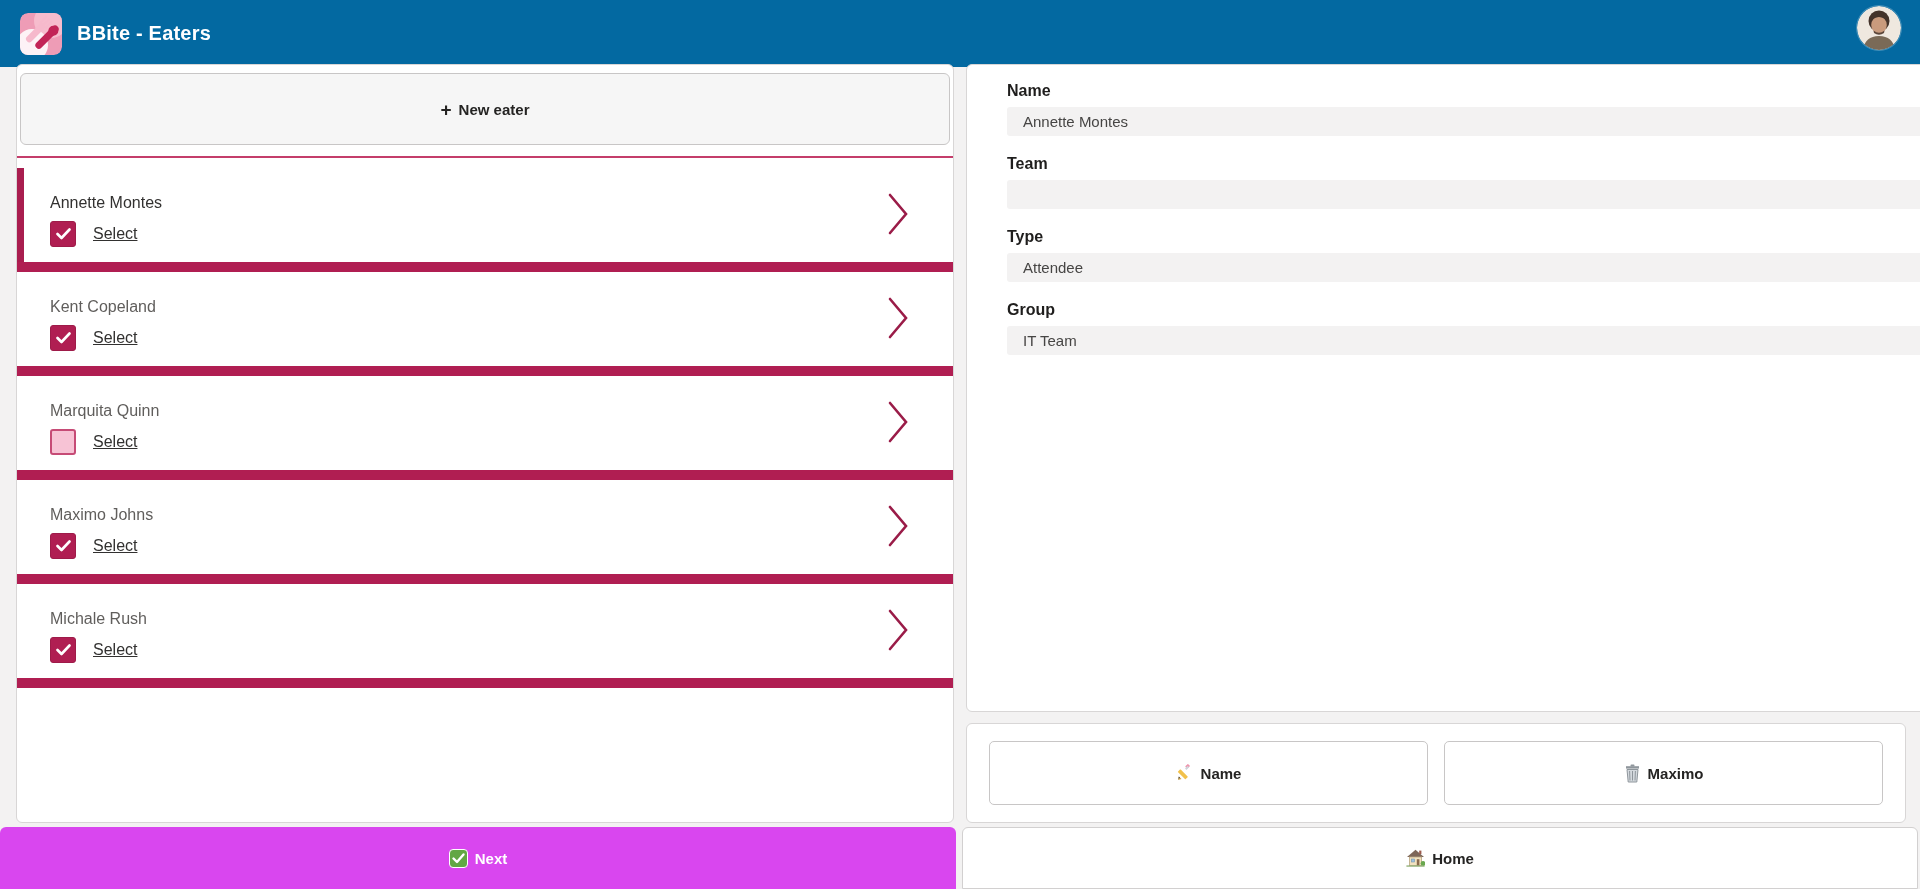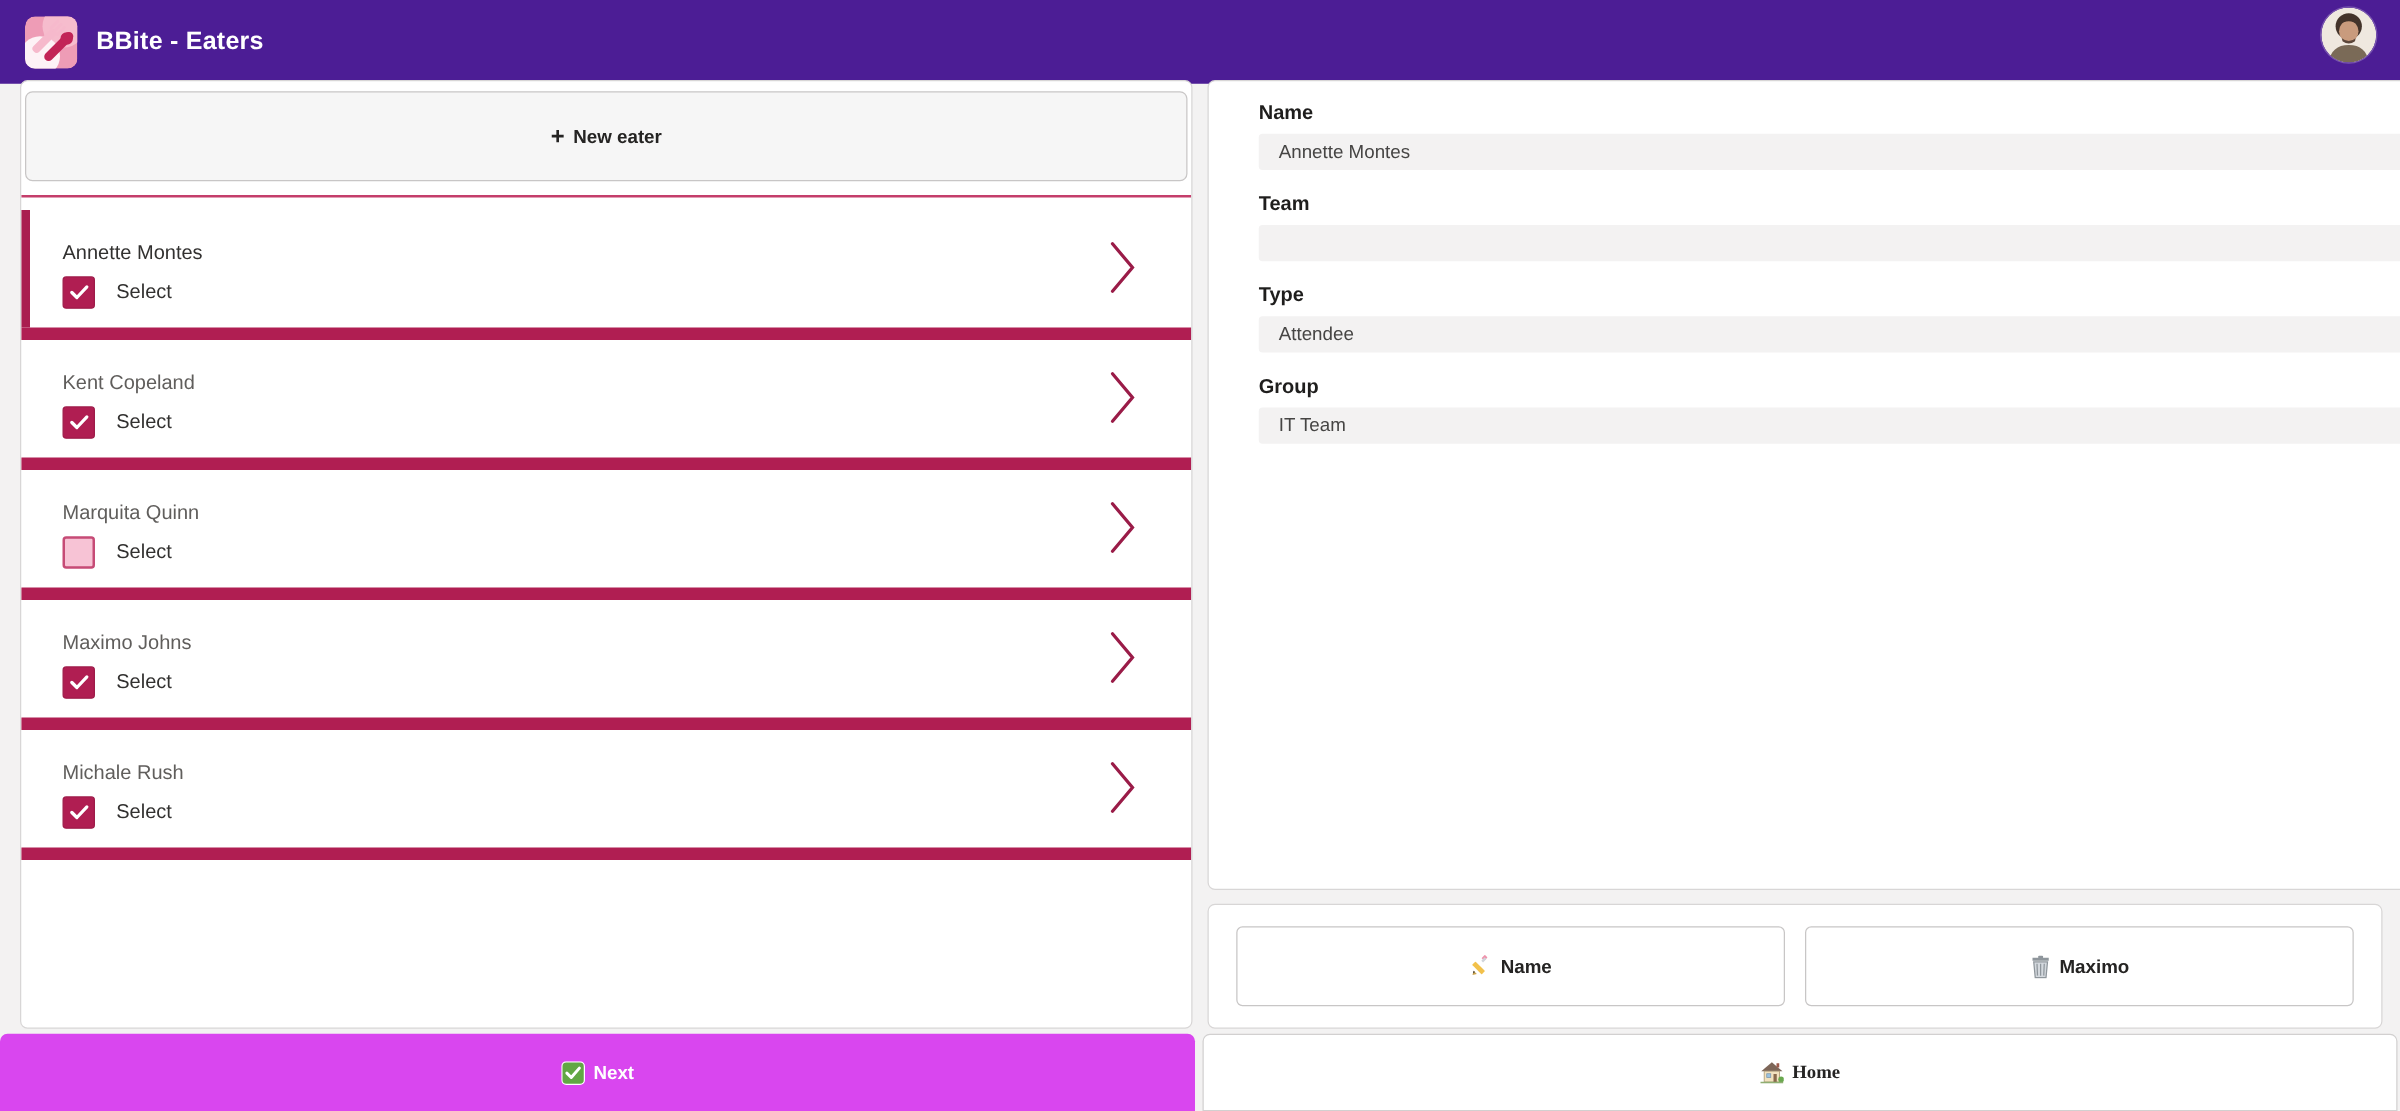--- a/index.html
+++ b/index.html
@@ -1,51 +1,51 @@
 <!DOCTYPE html>
 <html><head>
 <meta charset="utf-8">
 <style>
   * { margin:0; padding:0; box-sizing:border-box; }
   html,body { width:1920px; height:889px; overflow:hidden; }
   body { font-family:"Liberation Sans", sans-serif; background:#f3f2f2; position:relative; }
   .screen { position:absolute; inset:0; width:1920px; height:889px; }
 
   
-  .header { position:absolute; left:0; top:0; width:1920px; height:67px; background:#4c1d95; display:flex; align-items:center; }
+  .header { position:absolute; left:0; top:0; width:1920px; height:67px; background:#0369a1; display:flex; align-items:center; }
   .logo { width:42px; height:42px; margin-left:20px; border-radius:8px; overflow:hidden; flex:0 0 auto; }
   .app-title { color:#ffffff; font-size:20px; font-weight:bold; margin-left:15px; letter-spacing:.2px; }
   .avatar { position:absolute; right:19px; top:6px; width:44px; height:44px; border-radius:50%; overflow:hidden; box-shadow:0 0 0 1px rgba(255,255,255,.25); }
 
   
   .left-card { position:absolute; left:16px; top:64px; width:938px; height:759px; background:#ffffff; border:1px solid #d8d6d6; border-radius:6px; overflow:hidden; }
   .new-eater-btn { margin:8px 3px 0 3px; height:72px; background:#f6f6f6; border:1px solid #c8c6c6; border-radius:6px; display:flex; align-items:center; justify-content:center; cursor:pointer; }
   .new-eater-btn .plus { font-size:19px; font-weight:bold; color:#252423; margin-right:7px; line-height:1; }
   .new-eater-btn .lbl { font-size:15px; font-weight:bold; color:#252423; }
   .list-separator { height:2px; background:#c43e6b; margin-top:11px; }
 
   .eater-list { margin-top:10px; }
   .eater-item { position:relative; height:104px; padding:26px 0 0 33px; cursor:pointer; }
   .item-name { font-size:16px; color:#605e5c; }
   .eater-item.selected .item-name { color:#323130; }
   .item-select-row { margin-top:9px; display:flex; align-items:center; }
   .checkbox { width:26px; height:26px; border-radius:3px; display:flex; align-items:center; justify-content:center; }
   .eater-item.checked .checkbox { background:#B01E52; border:1px solid #9E1B49; }
   .eater-item.unchecked .checkbox { background:#F7C3D5; border:2px solid #C64B76; }
-  .select-label { margin-left:17px; font-size:16px; color:#323130; }
+  .select-label { margin-left:17px; font-size:16px; color:#323130;text-decoration:underline; }
   .chevron { position:absolute; right:44px; top:24px; }
   .item-bar { position:absolute; left:0; right:0; bottom:0; height:10px; background:#B01E52; }
   .sel-strip { display:none; }
   .eater-item.selected .sel-strip { display:block; position:absolute; left:0; top:0; bottom:10px; width:7px; background:#A91D4F; }
 
   
   .next-bar { position:absolute; left:0; top:827px; width:956px; height:62px; background:#d946ef; border-radius:6px 6px 0 0; display:flex; align-items:center; justify-content:center; cursor:pointer; }
   .next-bar .lbl { color:#ffffff; font-size:15px; font-weight:bold; margin-left:7px; }
   .home-bar { position:absolute; left:962px; top:827px; width:956px; height:62px; background:#ffffff; border:1px solid #d2d0d0; border-radius:6px 6px 0 0; display:flex; align-items:center; justify-content:center; cursor:pointer; }
-  .home-bar .lbl { color:#252423; font-size:15px; font-weight:bold; margin-left:7px;font-family:Liberation Serif, serif; }
+  .home-bar .lbl { color:#252423; font-size:15px; font-weight:bold; margin-left:7px; }
 
   
   .detail-card { position:absolute; left:966px; top:64px; width:1137px; height:648px; background:#ffffff; border:1px solid #d8d6d6; border-radius:6px; padding:14px 40px; }
   .field-label { font-size:16px; font-weight:bold; color:#1f1e1d; margin-top:18px; line-height:20px; }
   .field-label:first-child { margin-top:2px; }
   .field-value { margin-top:6px; height:29px; background:#f3f2f2; border-radius:3px; line-height:29px; padding:0 16px; font-size:15px; color:#464544; }
 
   .actions-card { position:absolute; left:966px; top:723px; width:940px; height:100px; background:#ffffff; border:1px solid #d8d6d6; border-radius:6px; display:flex; align-items:center; gap:16px; padding:0 22px; }
   .action-btn { flex:1; height:64px; background:#ffffff; border:1px solid #c8c6c6; border-radius:5px; display:flex; align-items:center; justify-content:center; cursor:pointer; }
   .action-btn .lbl { font-size:15px; font-weight:bold; color:#252423; margin-left:7px; }

